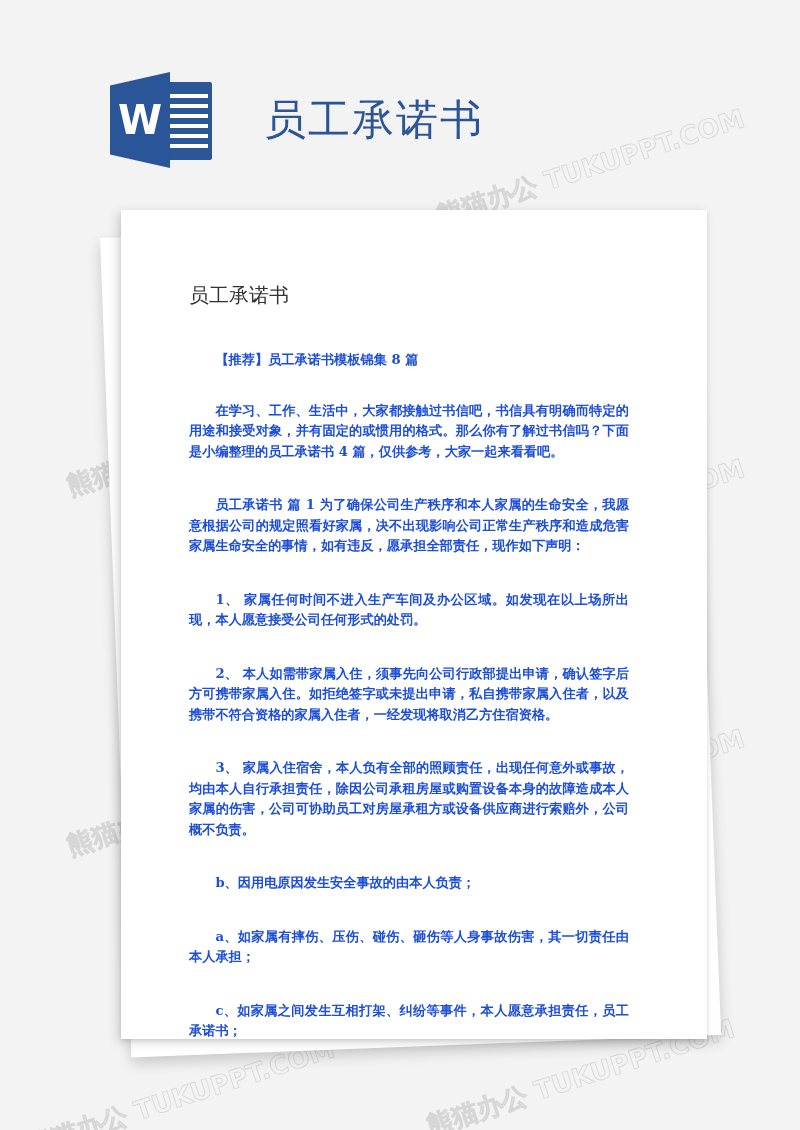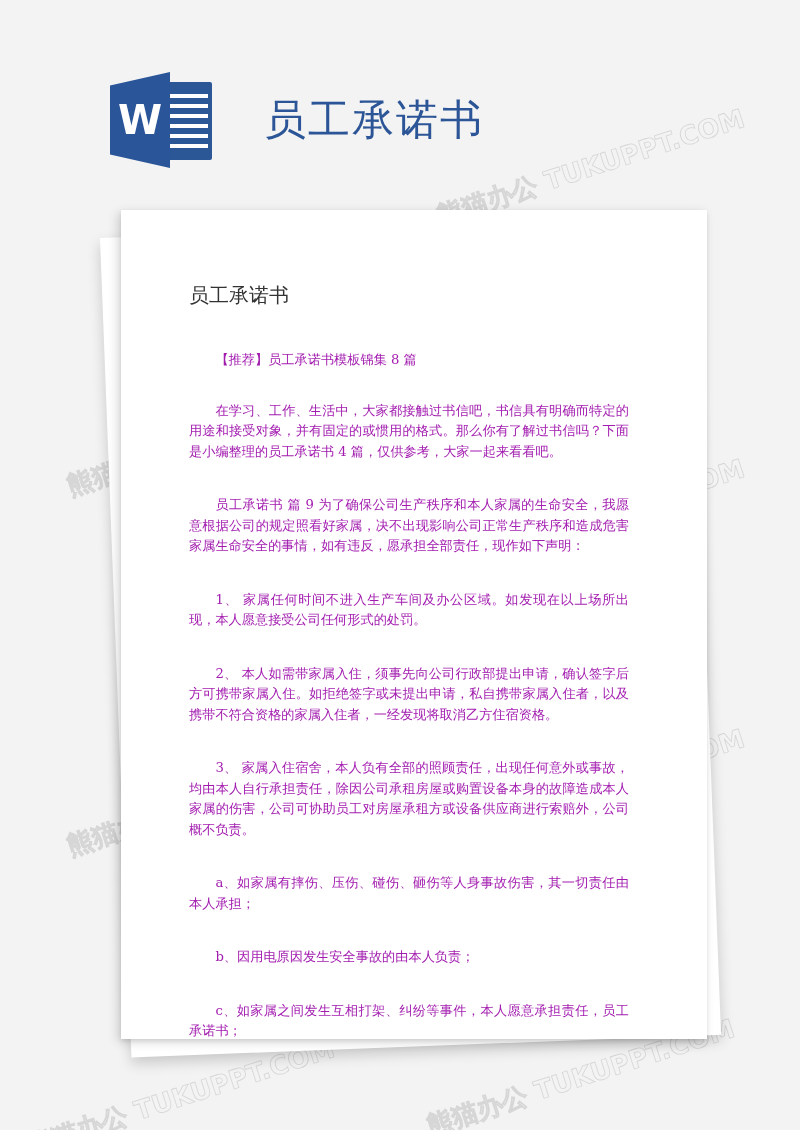--- a/index.html
+++ b/index.html
@@ -101,21 +101,22 @@
       font-family: "DejaVu Sans", sans-serif;
       font-weight: normal;
     }
     .doc-body {
       position: absolute;
       left: 68px;
       top: 140px;
       width: 440px;
       font-size: 13.2px;
       line-height: 20.5px;
-      color: #a21caf;
+      color: #1d4ed8;
+      font-weight: bold;
     }
     .doc-body p {
       margin: 0;
       text-indent: 2em;
       text-align: justify;
     }
     .doc-body .subtitle {
       margin-bottom: 30px;
     }
     .doc-body .para {
@@ -159,21 +160,21 @@
   <div class="header-title">员工承诺书</div>
 </div>
 
 <div class="back-sheet"></div>
 
 <div class="page">
   <div class="page-title">员工承诺书</div>
   <div class="doc-body">
     <p class="subtitle">【推荐】员工承诺书模板锦集 8 篇</p>
     <p class="para">在学习、工作、生活中，大家都接触过书信吧，书信具有明确而特定的用途和接受对象，并有固定的或惯用的格式。那么你有了解过书信吗？下面是小编整理的员工承诺书 4 篇，仅供参考，大家一起来看看吧。</p>
-    <p class="para">员工承诺书 篇 9 为了确保公司生产秩序和本人家属的生命安全，我愿意根据公司的规定照看好家属，决不出现影响公司正常生产秩序和造成危害家属生命安全的事情，如有违反，愿承担全部责任，现作如下声明：</p>
+    <p class="para">员工承诺书 篇 1 为了确保公司生产秩序和本人家属的生命安全，我愿意根据公司的规定照看好家属，决不出现影响公司正常生产秩序和造成危害家属生命安全的事情，如有违反，愿承担全部责任，现作如下声明：</p>
     <p class="para">1、 家属任何时间不进入生产车间及办公区域。如发现在以上场所出现，本人愿意接受公司任何形式的处罚。</p>
     <p class="para">2、 本人如需带家属入住，须事先向公司行政部提出申请，确认签字后方可携带家属入住。如拒绝签字或未提出申请，私自携带家属入住者，以及携带不符合资格的家属入住者，一经发现将取消乙方住宿资格。</p>
     <p class="para">3、 家属入住宿舍，本人负有全部的照顾责任，出现任何意外或事故，均由本人自行承担责任，除因公司承租房屋或购置设备本身的故障造成本人家属的伤害，公司可协助员工对房屋承租方或设备供应商进行索赔外，公司概不负责。</p>
+    <p class="para">b、因用电原因发生安全事故的由本人负责；</p>
     <p class="para">a、如家属有摔伤、压伤、碰伤、砸伤等人身事故伤害，其一切责任由本人承担；</p>
-    <p class="para">b、因用电原因发生安全事故的由本人负责；</p>
     <p class="para">c、如家属之间发生互相打架、纠纷等事件，本人愿意承担责任，员工承诺书；</p>
   </div>
 </div>
 
 </body></html>

